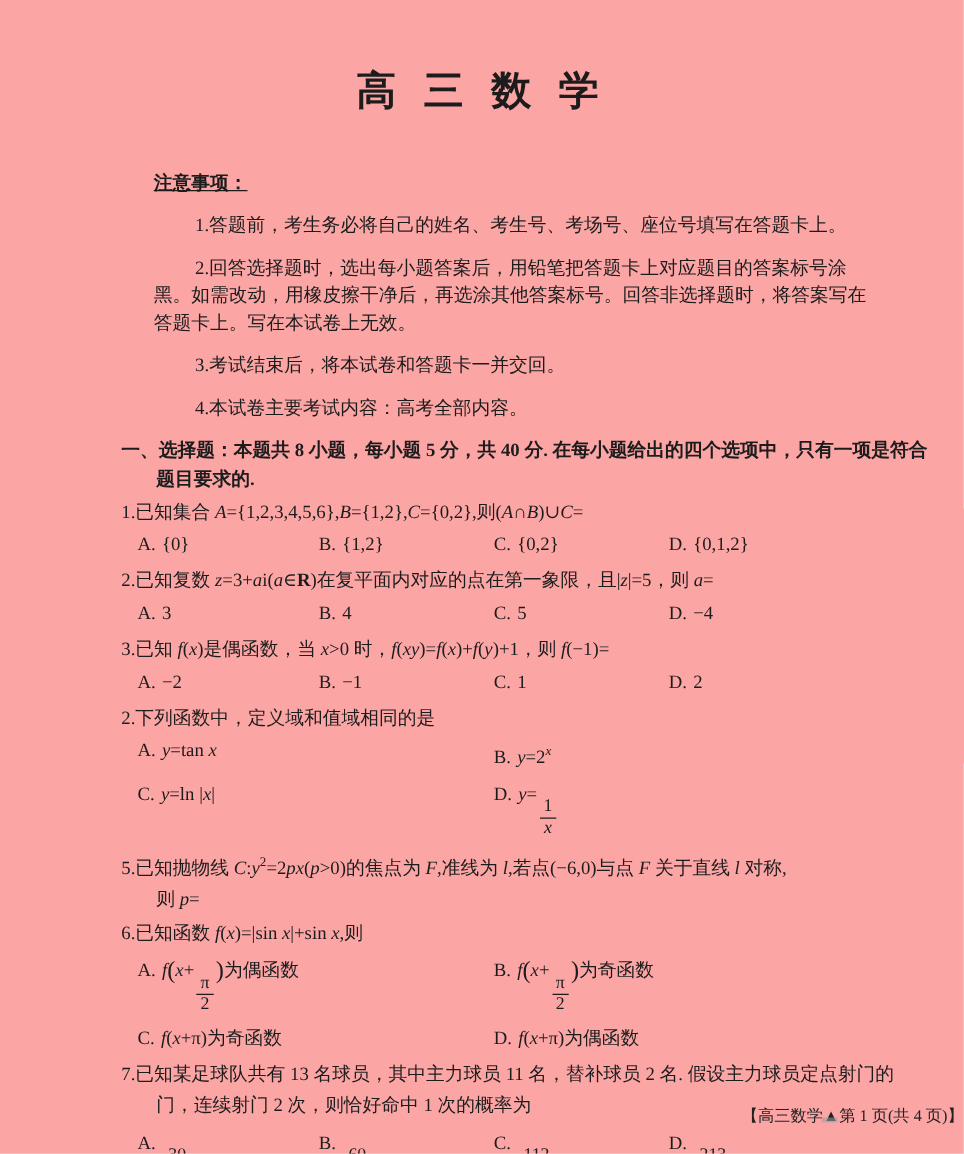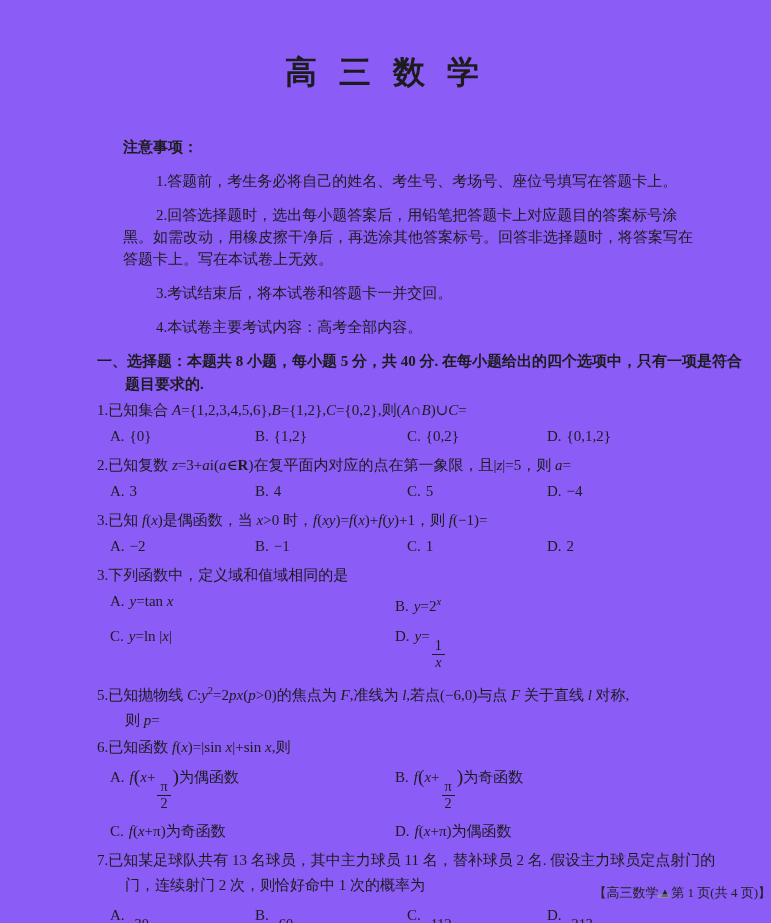--- a/index.html
+++ b/index.html
@@ -1,48 +1,48 @@
 <!DOCTYPE html>
 <html><head>
 <meta charset="utf-8">
 <style>
   html,body{margin:0;padding:0;background:#e8e8e8;}
   .page{
     position:relative;
     width:771px;height:923px;
-    background:#8b5cf6;
+    background:#fca5a5;
     color:#1c1c1c;
     font-family:"Liberation Serif","DejaVu Serif",serif;
     font-size:15px;
     overflow:hidden;
     margin:0 auto;
   }
   .content{padding:0 50px 0 97px;}
   .title{
     margin:0;padding-top:52px;
     text-align:center;
     font-size:32px;font-weight:bold;
     letter-spacing:7px;
     line-height:40px;
   }
   .notice{margin-top:44px;margin-left:26px;line-height:22px;}
-  .nh{font-weight:bold;}
+  .nh{font-weight:bold;text-decoration:underline;}
   .nl{white-space:nowrap;}
   .nl.ind{text-indent:33px;margin-top:12px;}
   .section{margin-top:12px;font-weight:bold;line-height:23px;}
   .sl{white-space:nowrap;}
   .sl.s2{padding-left:28px;}
   .q{margin-top:2px;line-height:25px;}
   .ql{white-space:nowrap;}
   .ql.lc{padding-left:28px;}
   .optrow{display:flex;margin:1px 0 4px 13px;line-height:25px;}
   .optrow.tall{margin-top:5px;margin-bottom:7px;align-items:flex-start;}
   .o1{width:145px;}
   .o2{width:140px;}
-  .o3{width:140px;margin-left:12px;}
+  .o3{width:140px;}
   .o4{flex:1;}
   .ow{width:285px;}
   .opt{white-space:nowrap;}
   .olab{margin-right:5px;}
   i{font-style:italic;font-family:"Liberation Serif","DejaVu Serif",serif;}
   sup{font-size:0.7em;}
   .frac{
     display:inline-flex;flex-direction:column;align-items:center;
     vertical-align:-0.62em;line-height:1.12;margin:0 2px;text-align:center;
     font-size:0.95em;
@@ -106,21 +106,21 @@
       <div class="ql">3.已知 <i>f</i>(<i>x</i>)是偶函数，当 <i>x</i>&gt;0 时，<i>f</i>(<i>xy</i>)=<i>f</i>(<i>x</i>)+<i>f</i>(<i>y</i>)+1，则 <i>f</i>(−1)=</div>
       <div class="optrow">
         <span class="opt o1"><span class="olab">A.</span><span>−2</span></span>
         <span class="opt o2"><span class="olab">B.</span><span>−1</span></span>
         <span class="opt o3"><span class="olab">C.</span><span>1</span></span>
         <span class="opt o4"><span class="olab">D.</span><span>2</span></span>
       </div>
     </div>
 
     <div class="q">
-      <div class="ql">3.下列函数中，定义域和值域相同的是</div>
+      <div class="ql">2.下列函数中，定义域和值域相同的是</div>
       <div class="optrow">
         <span class="opt ow"><span class="olab">A.</span><span><i>y</i>=tan <i>x</i></span></span>
         <span class="opt o4"><span class="olab">B.</span><span><i>y</i>=2<sup><i>x</i></sup></span></span>
       </div>
       <div class="optrow tall">
         <span class="opt ow"><span class="olab">C.</span><span><i>y</i>=ln |<i>x</i>|</span></span>
         <span class="opt o4"><span class="olab">D.</span><span><i>y</i>=<span class="frac">
                 <span class="fn">1</span>
                 <span class="fd"><i>x</i></span>
               </span></span></span>

